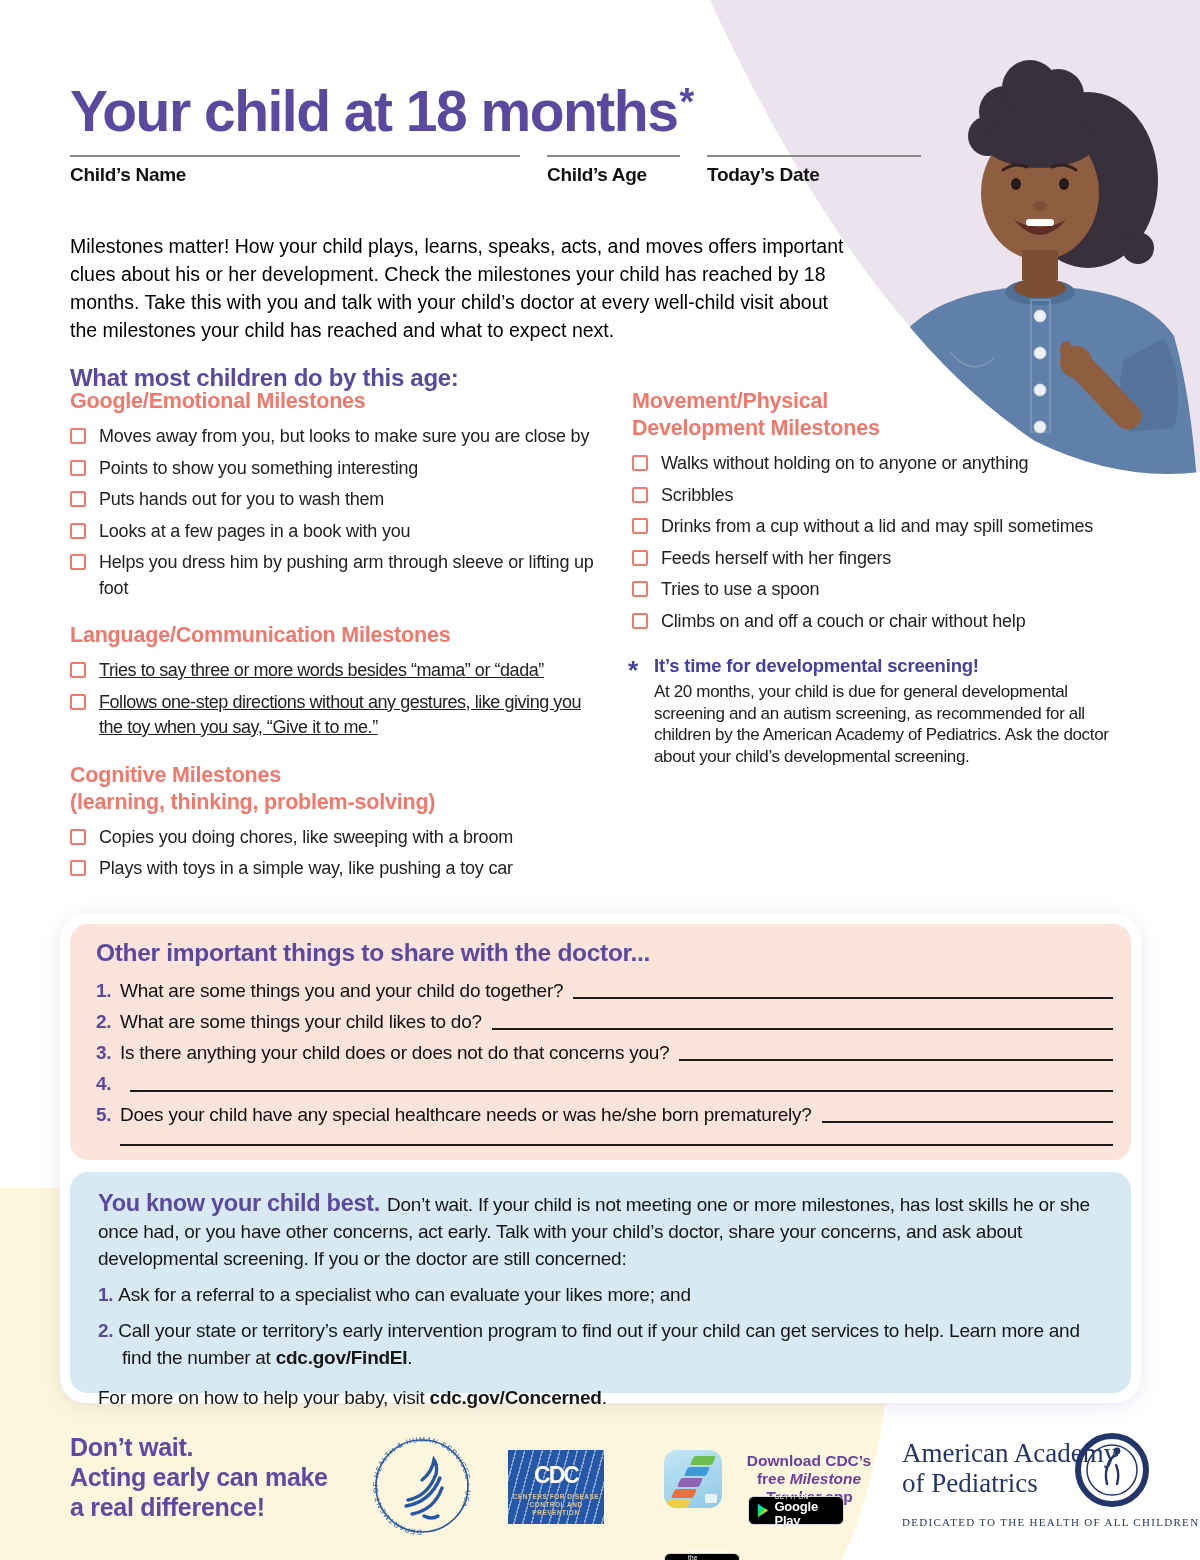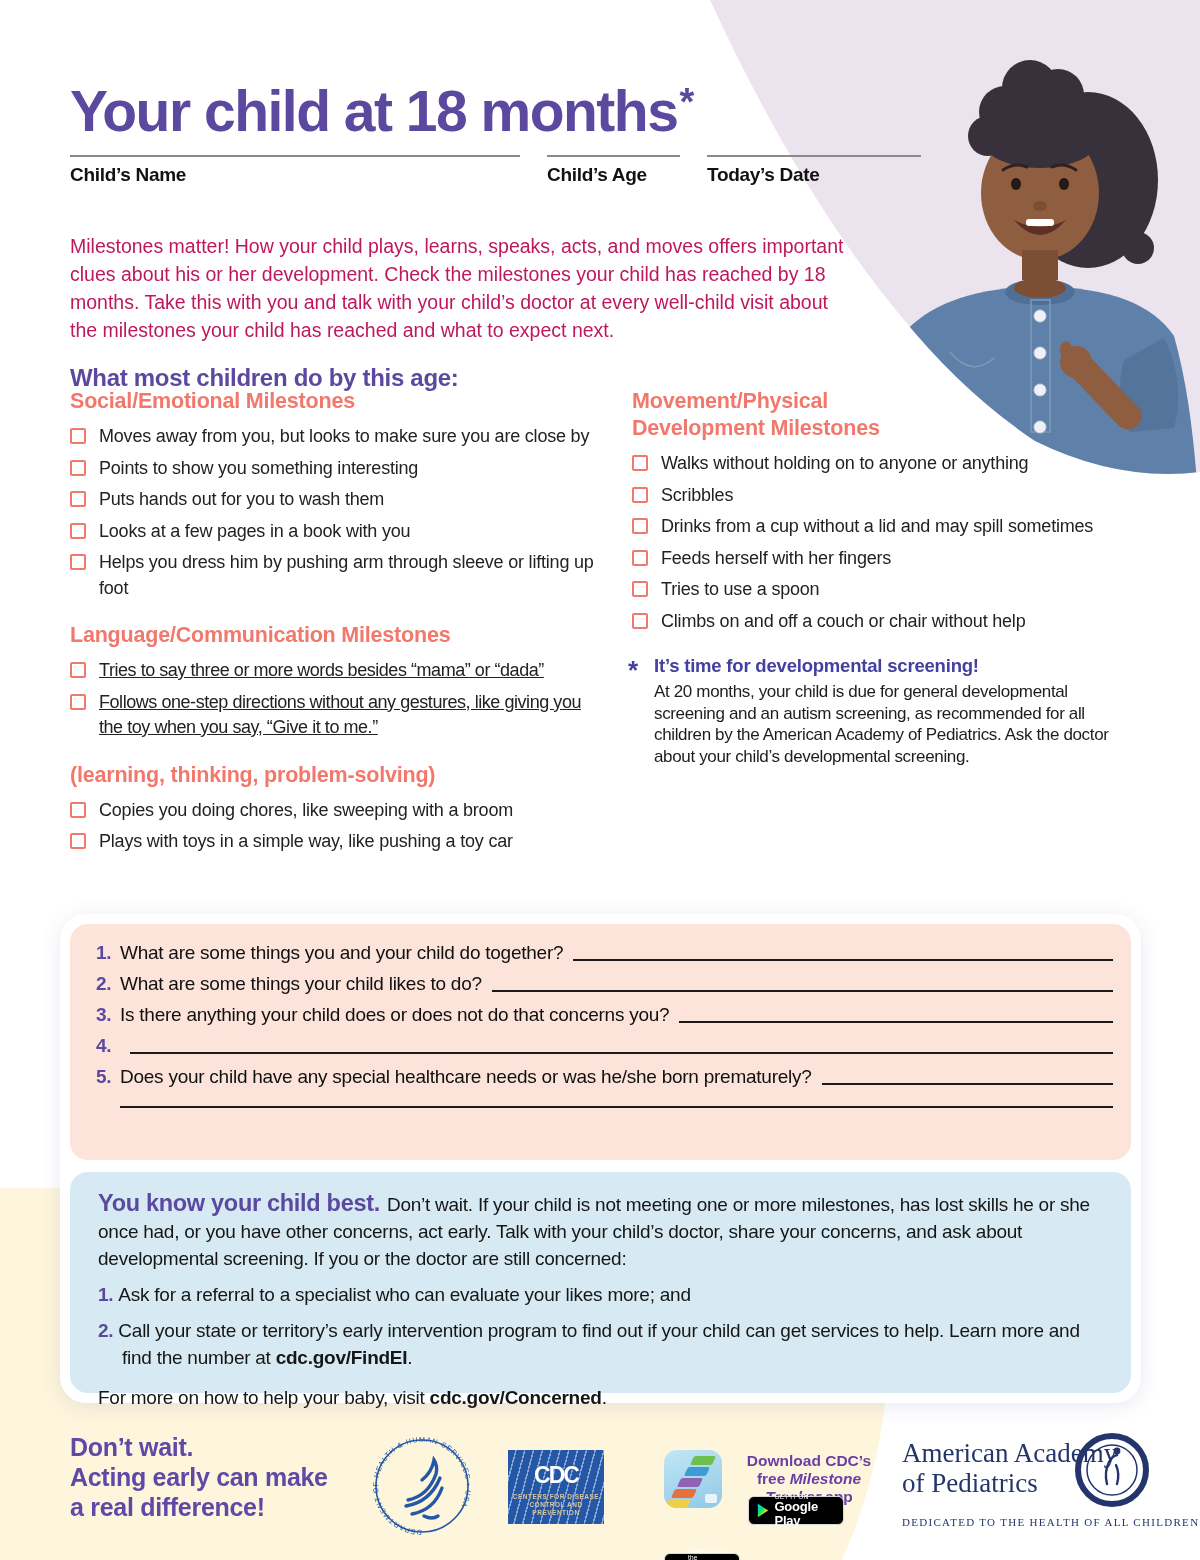--- a/index.html
+++ b/index.html
@@ -15,21 +15,21 @@
   .title{position:absolute;left:70px;top:40px;z-index:2;font-size:57px;font-weight:bold;
          color:#5b49a0;letter-spacing:-1.5px;}
   .title .ast{font-size:38px;position:relative;top:-16px;margin-left:2px;}
   .fields{position:absolute;left:70px;top:155px;z-index:2;display:flex;}
   .field{margin-right:27px;}
   .field .line{height:0;border-top:2px solid #8a8a8a;}
   .field .lab{margin-top:7px;font-size:19px;font-weight:bold;color:#111;letter-spacing:-0.3px;}
   .f1{width:450px;}.f2{width:133px;}.f3{width:214px;}
 
   .intro{position:absolute;left:70px;top:212px;width:785px;z-index:2;
-         font-size:19.5px;line-height:28px;color:#be185d;}
+         font-size:19.5px;line-height:28px;color:#000000;}
 
   .bigsub{position:absolute;left:70px;top:344px;z-index:2;font-size:24px;font-weight:bold;
           color:#5b49a0;letter-spacing:-0.3px;}
 
   
   .colL{position:absolute;left:70px;top:388px;width:528px;z-index:2;}
   .colR{position:absolute;left:632px;top:388px;width:492px;z-index:2;}
   .coral-h{font-size:21.5px;line-height:27px;font-weight:bold;color:#f2786c;margin:0 0 9px 0;
            letter-spacing:-0.2px;}
   .sec{margin-bottom:21px;}
@@ -183,21 +183,21 @@
       <div class="lab">Today’s Date</div>
     </div>
   </div>
 
   <p class="intro">Milestones matter! How your child plays, learns, speaks, acts, and moves offers important clues about his or her development. Check the milestones your child has reached by 18 months. Take this with you and talk with your child’s doctor at every well-child visit about the milestones your child has reached and what to expect next.</p>
 
   <h2 class="bigsub">What most children do by this age:</h2>
 
   <div class="colL">
     <div class="sec">
-      <h3 class="coral-h">Social/Emotional Milestones</h3>
+      <h3 class="coral-h">Google/Emotional Milestones</h3>
       <div class="check-item">
           <span class="cb"></span>
           <span>Moves away from you, but looks to make sure you are close by</span>
         </div>
       <div class="check-item">
           <span class="cb"></span>
           <span>Points to show you something interesting</span>
         </div>
       <div class="check-item">
           <span class="cb"></span>
@@ -219,20 +219,21 @@
           <span class="cb"></span>
           <span>Tries to say three or more words besides “mama” or “dada”</span>
         </div>
       <div class="check-item cond">
           <span class="cb"></span>
           <span>Follows one-step directions without any gestures, like giving you the toy when you say, “Give it to me.”</span>
         </div>
     </div>
 
     <div class="sec">
+      <h3 class="coral-h" style="margin-bottom:0;">Cognitive Milestones</h3>
       <h3 class="coral-h">(learning, thinking, problem-solving)</h3>
       <div class="check-item">
           <span class="cb"></span>
           <span>Copies you doing chores, like sweeping with a broom</span>
         </div>
       <div class="check-item">
           <span class="cb"></span>
           <span>Plays with toys in a simple way, like pushing a toy car</span>
         </div>
     </div>
@@ -270,20 +271,21 @@
 
     <div class="screening">
       <span class="star">*</span>
       <h4>It’s time for developmental screening!</h4>
       <p>At 20 months, your child is due for general developmental screening and an autism screening, as recommended for all children by the American Academy of Pediatrics. Ask the doctor about your child’s developmental screening.</p>
     </div>
   </div>
 
   <div class="card">
     <div class="pink">
+      <h2>Other important things to share with the doctor...</h2>
       <div class="qrow">
         <span class="num">1.</span>
         <span class="qtext">What are some things you and your child do together?</span>
         <span class="fill"></span>
       </div>
       <div class="qrow">
         <span class="num">2.</span>
         <span class="qtext">What are some things your child likes to do?</span>
         <span class="fill"></span>
       </div>

